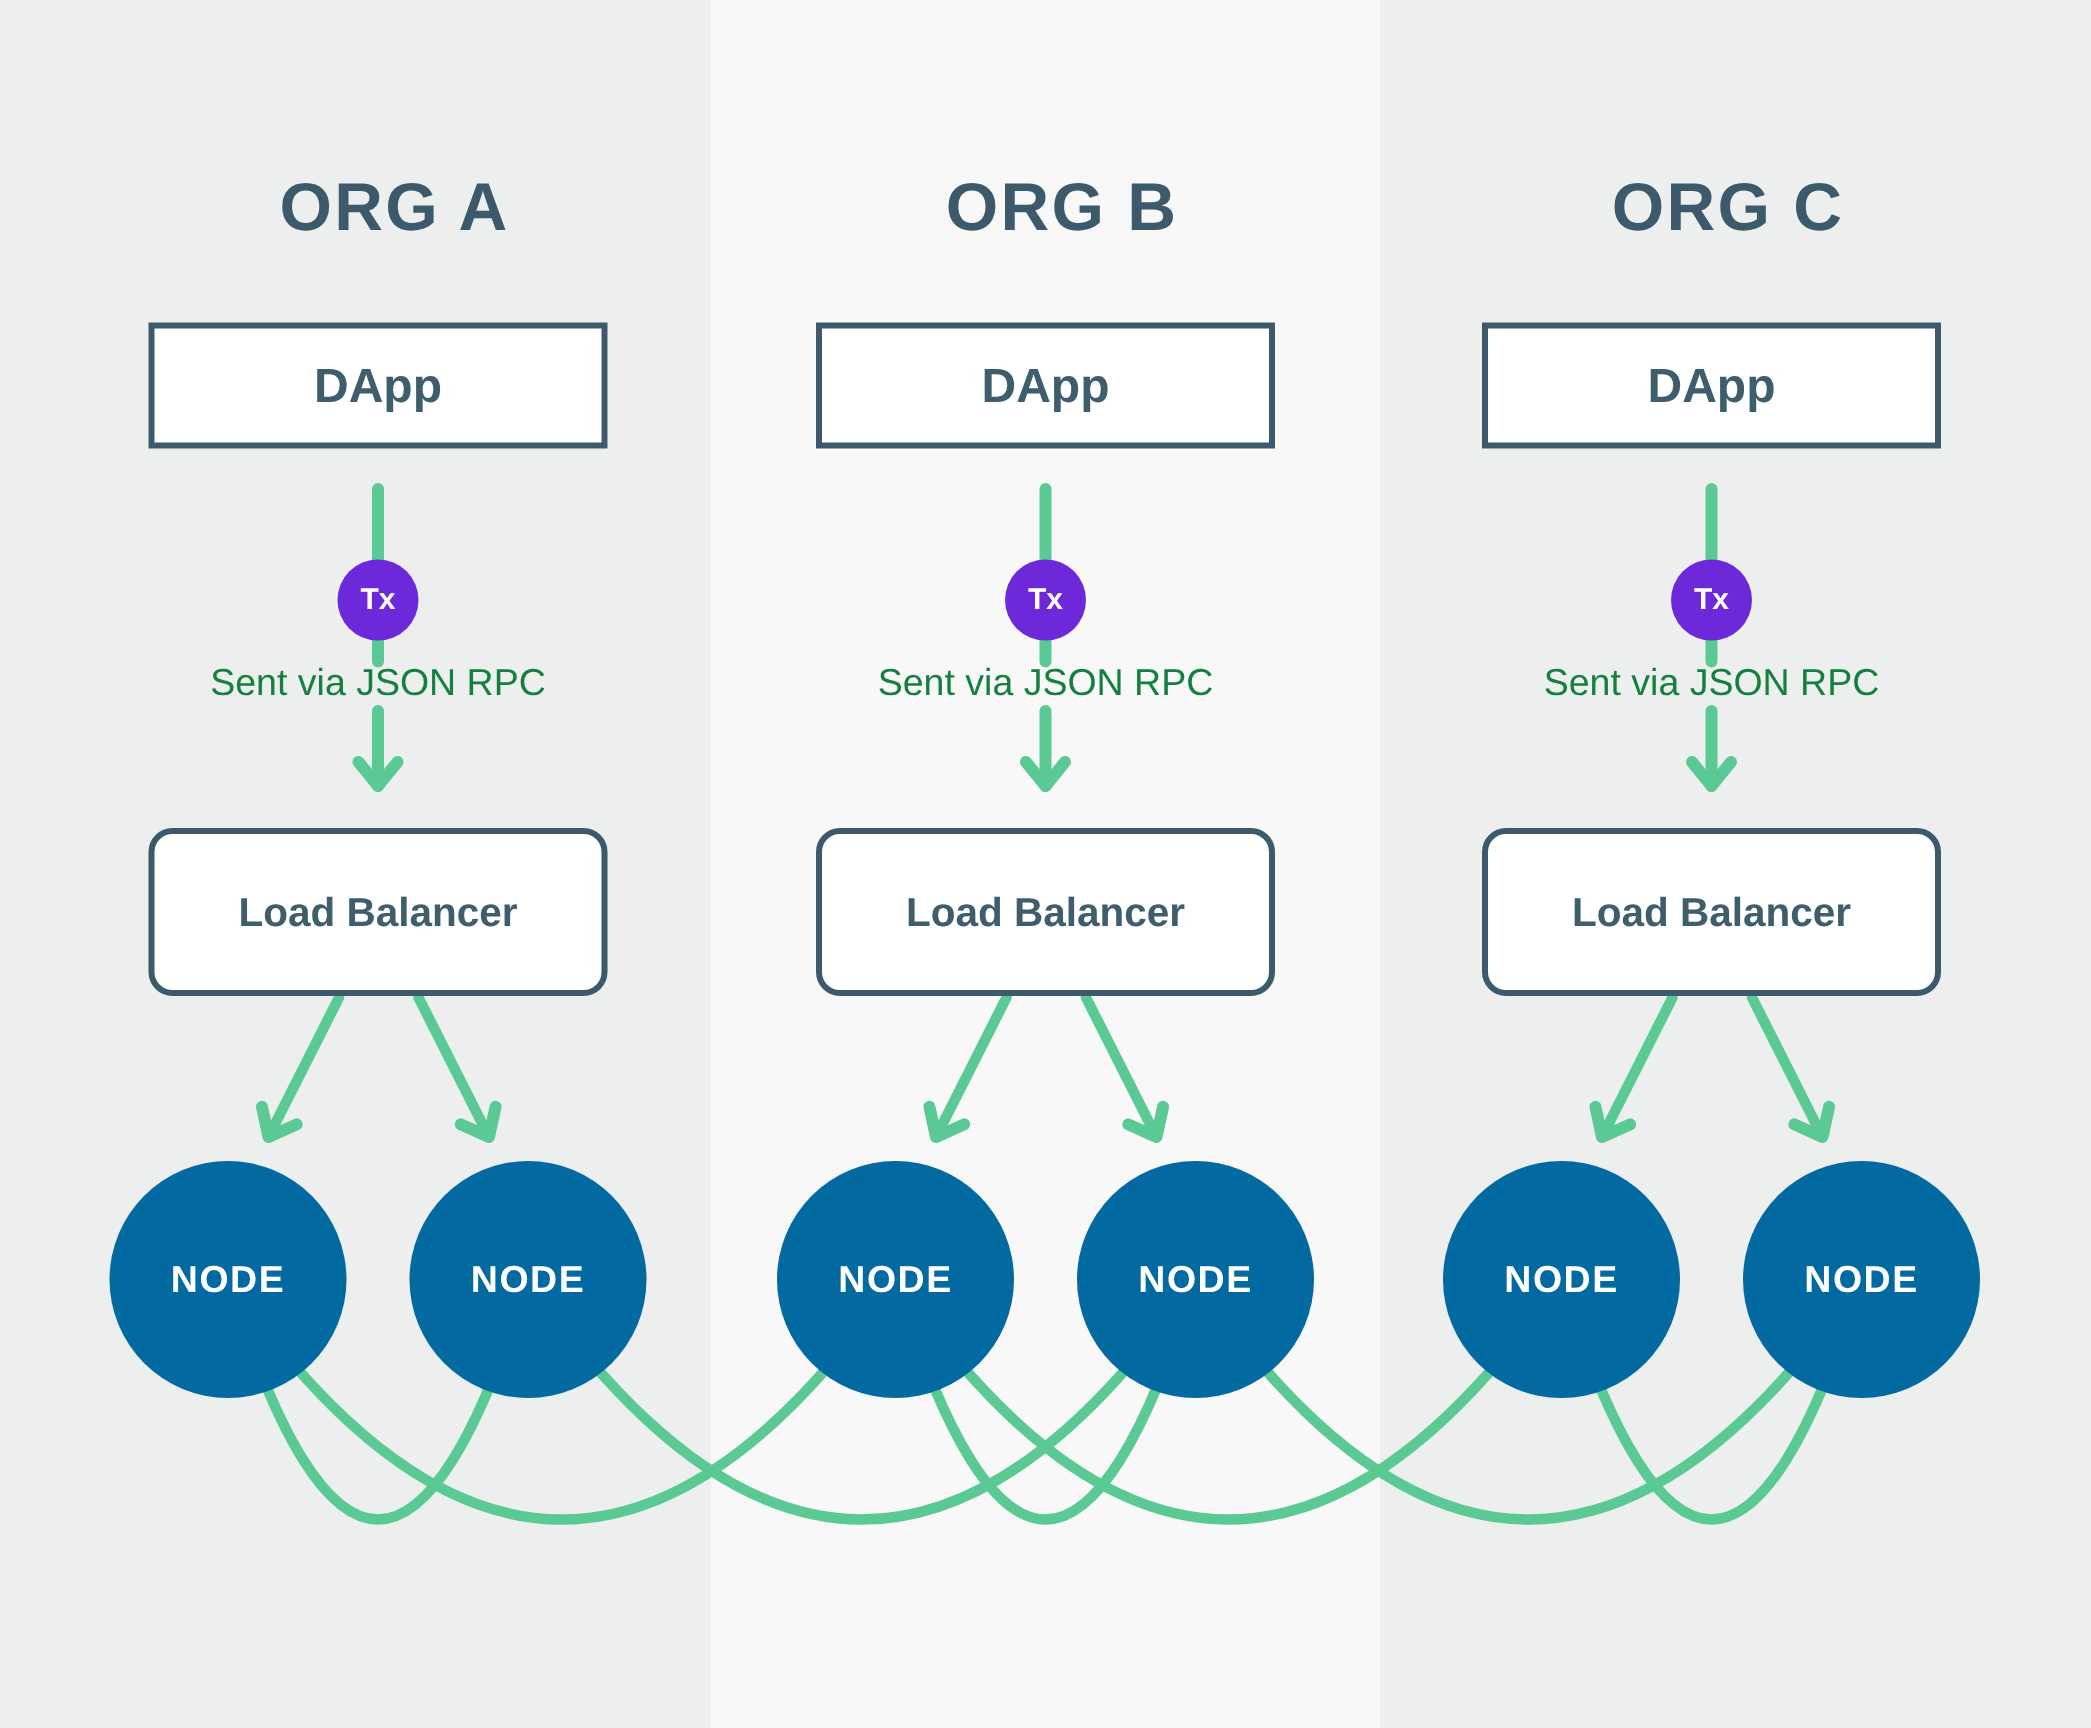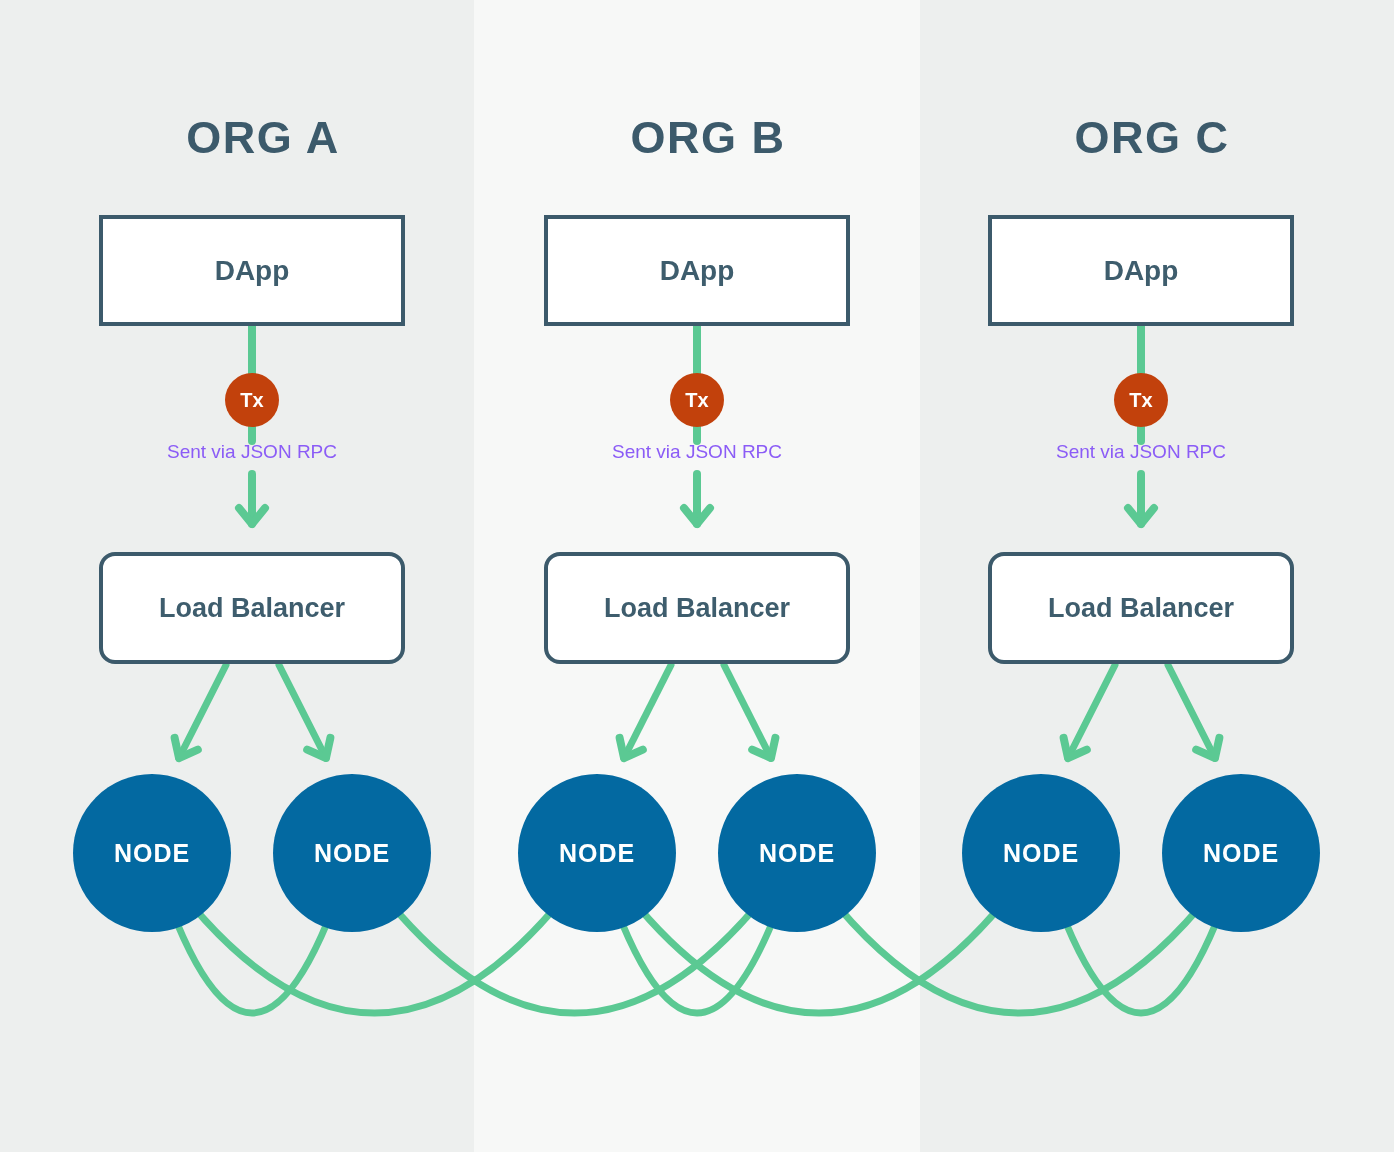--- a/index.html
+++ b/index.html
@@ -21,33 +21,33 @@
     transform:translateX(-50%);
     font-size:45px;font-weight:700;letter-spacing:1.5px;
     color:#3c5a6b;white-space:nowrap;z-index:2;margin-left:11px;
   }
   .box{
     position:absolute;left:calc(var(--cx) - 153px);width:306px;
     background:#ffffff;border:4px solid #3c5a6b;box-sizing:border-box;
     display:flex;align-items:center;justify-content:center;
     color:#3e5d6d;font-weight:700;z-index:2;
   }
-  .box.dapp{top:215px;height:111px;font-size:28px;}
+  .box.dapp{top:215px;height:84px;font-size:32px;}
   .box.lb{top:552px;height:112px;font-size:27px;border-radius:16px;}
   .tx-badge{
     position:absolute;left:calc(var(--cx) - 27px);top:373px;
     width:54px;height:54px;border-radius:50%;
-    background:#c2410c;color:#ffffff;
+    background:#6d28d9;color:#ffffff;
     display:flex;align-items:center;justify-content:center;
     font-size:20px;font-weight:700;z-index:2;
   }
   .rpc-label{
     position:absolute;left:var(--cx);top:441px;
     transform:translateX(-50%);
-    font-size:19px;color:#8b5cf6;white-space:nowrap;z-index:2;
+    font-size:25px;color:#15803d;white-space:nowrap;z-index:2;
   }
   .node{
     position:absolute;top:774px;width:158px;height:158px;border-radius:50%;
     background:#0369a1;color:#ffffff;
     display:flex;align-items:center;justify-content:center;
     font-size:25px;font-weight:700;letter-spacing:1px;z-index:2;
   }
   .node.n0{left:calc(var(--cx) - 179px);}
   .node.n1{left:calc(var(--cx) + 21px);}
 </style>

